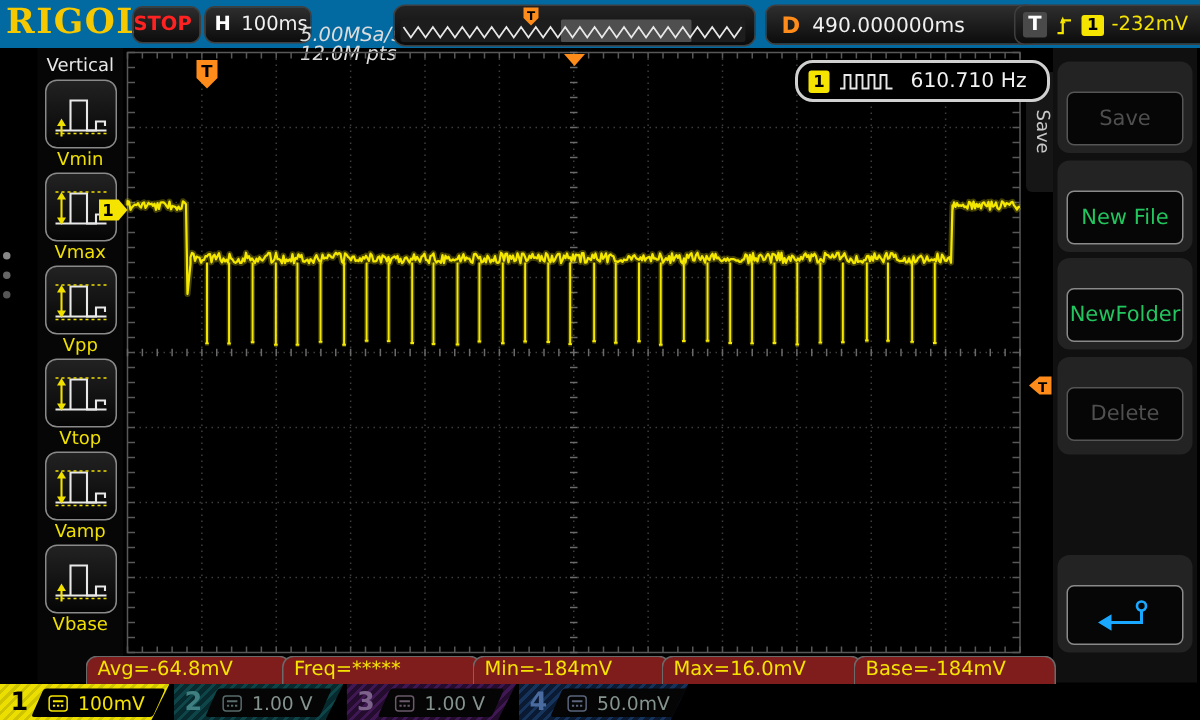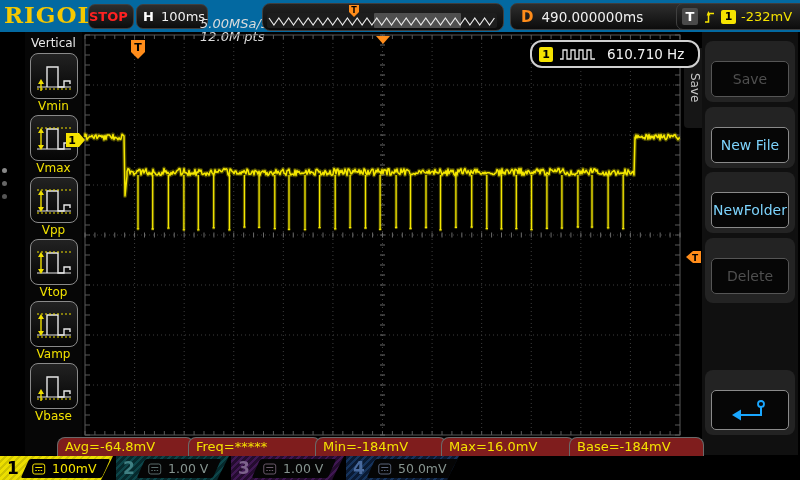--- a/index.html
+++ b/index.html
@@ -52,21 +52,21 @@
   #freqbox .ch-badge{background:#f5e300;color:#000;font-weight:bold;font-size:11px;min-width:14px;height:15px;
            display:flex;align-items:center;justify-content:center;border-radius:2px;}
   #freqbox .fv{color:#f2f2f2;font-size:13.5px;white-space:nowrap;}
 
   
   #savetab{left:684px;top:48px;width:18px;height:80px;background:#161616;border-radius:4px 0 0 4px;
            color:#c8c8c8;font-size:12px;writing-mode:vertical-rl;text-align:center;z-index:2;}
   #rightmenu{left:702px;top:32px;width:96px;height:423px;background:#101010;z-index:2;}
   .menu-slot{position:absolute;left:3px;width:90px;background:#232323;border-radius:8px;}
   .menu-btn{position:absolute;left:6px;top:20px;width:76px;height:34px;background:#060606;
-            border:1px solid #8a8a8a;border-radius:5px;color:#7dd3fc;font-size:14px;
+            border:1px solid #8a8a8a;border-radius:5px;color:#22c55e;font-size:14px;
             display:flex;align-items:center;justify-content:center;white-space:nowrap;}
   .menu-btn.disabled{color:#4f4f4f;border-color:#555;}
 
   
   .meas-tab{position:absolute;top:437px;height:18px;background:#7f1d1d;border:1px solid #6a6a6a;border-bottom:none;
             border-radius:8px 8px 0 0;color:#f5e300;font-size:13px;line-height:17px;padding-left:7px;
             z-index:2;white-space:nowrap;overflow:hidden;}
 
   
   #chbar{left:0;top:456px;width:800px;height:24px;background:#000;z-index:2;}

